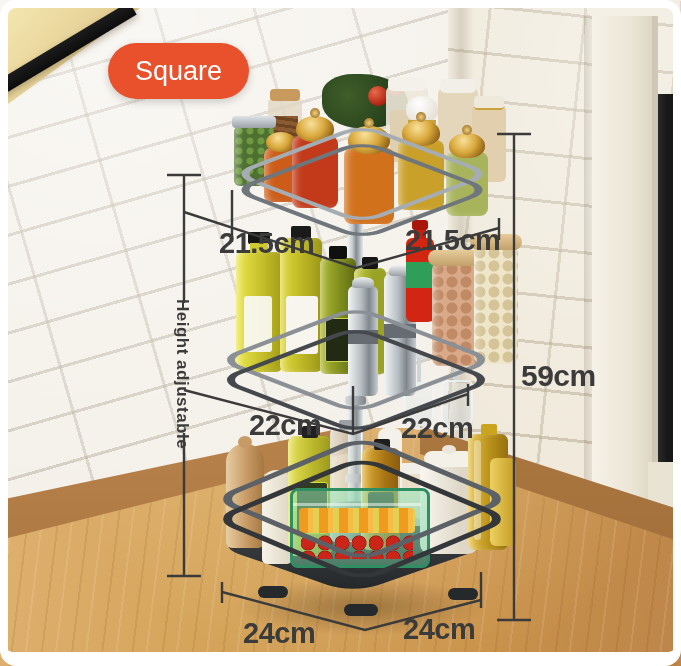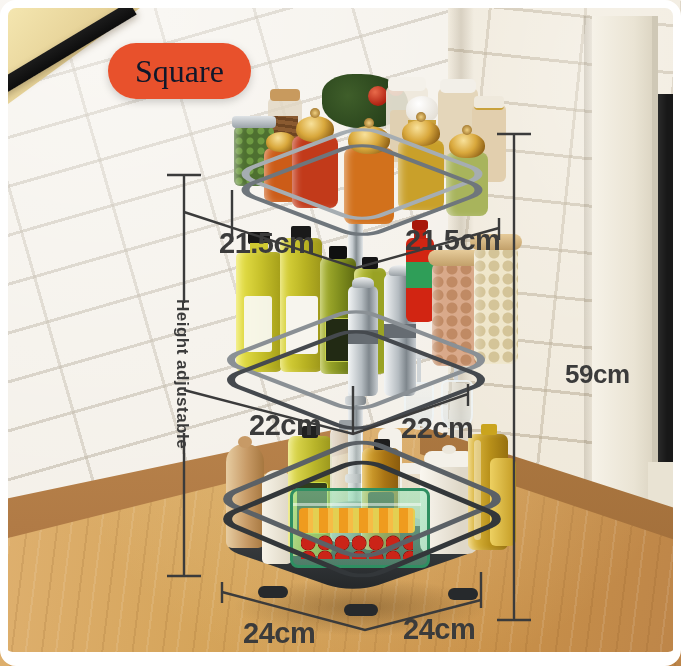--- a/index.html
+++ b/index.html
@@ -25,22 +25,22 @@
       radial-gradient(ellipse at 55% 55%, rgba(255,236,195,.35), transparent 62%),
       repeating-linear-gradient(97deg, rgba(115,68,20,.12) 0 2px, transparent 2px 14px, rgba(255,255,255,.10) 14px 16px, transparent 16px 30px),
       linear-gradient(100deg,#e2b577 0%,#d5a45a 40%,#c99149 75%,#bd8549 100%);}
   .board-l{position:absolute;inset:0;clip-path:polygon(0 500px,352px 426px,352px 452px,0 540px);
     background:linear-gradient(180deg,#d2a05c,#a87140);}
   .board-r{position:absolute;inset:0;clip-path:polygon(420px 426px,681px 510px,681px 542px,420px 454px);
     background:linear-gradient(180deg,#c38e4e,#9d6a38);}
   
   .badge{position:absolute;left:108px;top:43px;height:56px;display:flex;border-radius:28px;
     overflow:hidden;z-index:10;box-shadow:0 3px 9px rgba(0,0,0,.18);}
-  .badge-cat{background:#e8512c;color:#0f172a;font-size:32px;font-weight:500;
-    display:flex;align-items:center;padding:0 27px;white-space:nowrap;font-family:Liberation Serif, serif;}
+  .badge-cat{background:#e8512c;color:#ffffff;font-size:27px;font-weight:500;
+    display:flex;align-items:center;padding:0 27px;white-space:nowrap;}
   .badge-title{background:#2b2b2b;color:#fff;font-size:19px;display:flex;align-items:center;
     padding:0 22px;letter-spacing:-.2px;white-space:nowrap;}
   
   .lbl{position:absolute;color:#3b3b3b;font-weight:600;font-size:29px;letter-spacing:-.5px;
     white-space:nowrap;z-index:9;}
   .lbl-v{position:absolute;color:#3b3b3b;font-weight:600;font-size:17px;letter-spacing:.5px;
     writing-mode:vertical-rl;z-index:9;white-space:nowrap;}
   
   .rim{position:absolute;border-style:solid;border-radius:30px;background:transparent;}
   .it{position:absolute;}
@@ -241,21 +241,21 @@
       <path d="M222 592 L365 630 L481 600 M222 582 V603 M481 572 V608"></path>
     </g>
   </svg>
 
   <div class="lbl" style="left:219px;top:227px;">21.5cm</div>
   <div class="lbl" style="left:405px;top:224px;">21.5cm</div>
   <div class="lbl" style="left:249px;top:409px;">22cm</div>
   <div class="lbl" style="left:401px;top:412px;">22cm</div>
   <div class="lbl" style="left:243px;top:617px;">24cm</div>
   <div class="lbl" style="left:403px;top:613px;">24cm</div>
-  <div class="lbl" style="left:521px;top:359px;font-size:26px;margin-left:44px;">59cm</div>
+  <div class="lbl" style="left:521px;top:359px;font-size:30px;">59cm</div>
   <div class="lbl-v" style="left:172px;top:299px;">Height adjustable</div>
 
   <div class="badge">
     <div class="badge-cat">Square</div>
   </div>
 
   <div class="frame"></div>
 </div>
 
 </body></html>

